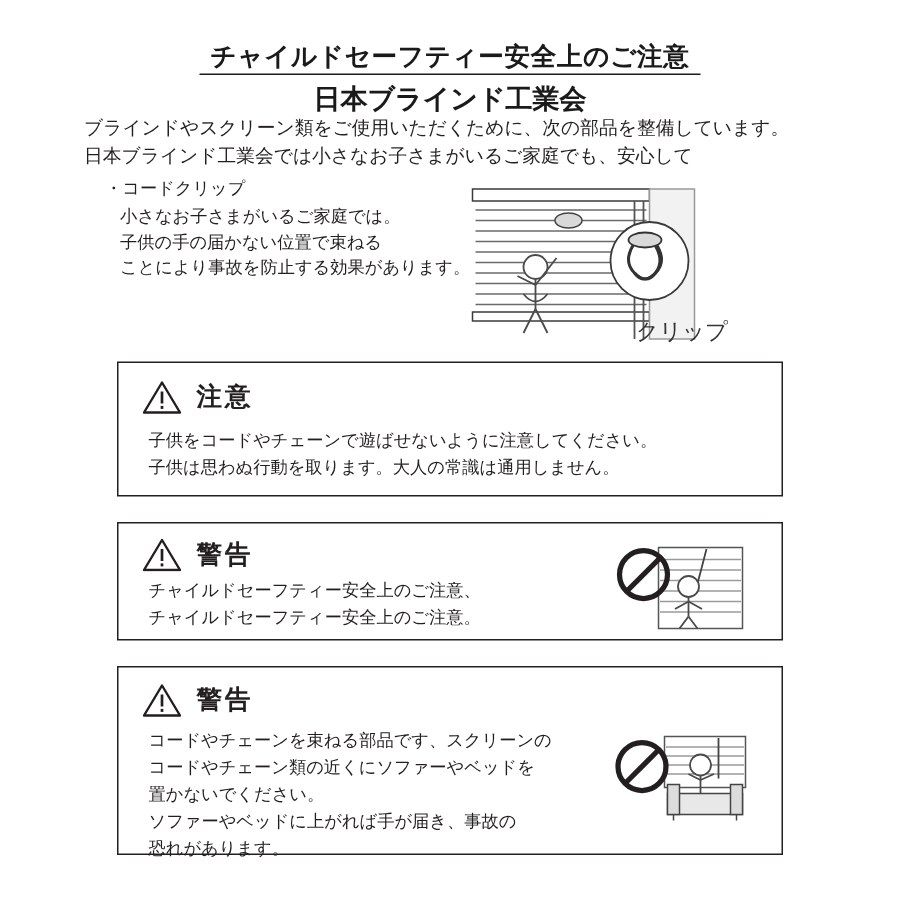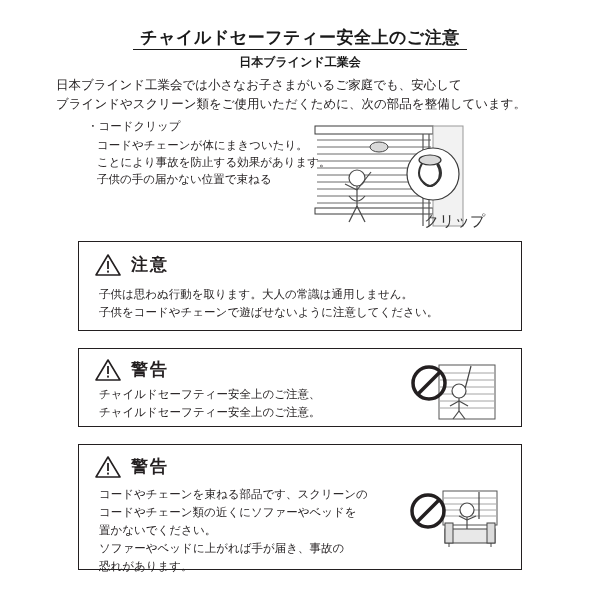--- a/index.html
+++ b/index.html
@@ -39,40 +39,39 @@
     width: 334px;
     height: 1px;
     background: #1a1a1a;
   }
   .title-sub {
     position: absolute;
     top: 54px;
     left: 0;
     width: 600px;
     text-align: center;
-    font-size: 12px;
+    font-size: 18px;
     font-weight: bold;
     color: #1a1a1a;
   }
   .intro {
     position: absolute;
     top: 76px;
     left: 56px;
     width: 500px;
     font-size: 12.5px;
     line-height: 19px;
     color: #231f20;
   }
   
   .clip-section {
     position: absolute;
     top: 118px;
     left: 70px;
     width: 470px;
-    margin-left: 17px;
   }
   .clip-heading {
     font-size: 11.5px;
     line-height: 17px;
     margin-left: 0;
   }
   .clip-body {
     margin-top: 2px;
     margin-left: 10px;
     font-size: 11.5px;
@@ -148,30 +147,30 @@
 </head>
 <body>
 
 <div class="page">
 
   <div class="title-main">チャイルドセーフティー安全上のご注意</div>
   <div class="title-underline"></div>
   <div class="title-sub">日本ブラインド工業会</div>
 
   <div class="intro">
+    <div>ブラインドやスクリーン類をご使用いただくために、次の部品を整備しています。</div>
     <div>日本ブラインド工業会では小さなお子さまがいるご家庭でも、安心して</div>
-    <div>ブラインドやスクリーン類をご使用いただくために、次の部品を整備しています。</div>
   </div>
 
   <div class="clip-section">
     <div class="clip-heading">・コードクリップ</div>
     <div class="clip-body">
-      <div>コードやチェーンが体にまきついたり。</div>
+      <div>小さなお子さまがいるご家庭では。</div>
+      <div>子供の手の届かない位置で束ねる</div>
       <div>ことにより事故を防止する効果があります。</div>
-      <div>子供の手の届かない位置で束ねる</div>
     </div>
   </div>
 
   <div class="illus-clip">
     <svg width="170" height="112" viewBox="0 0 170 112">
 
       <rect x="10" y="4" width="118" height="8" fill="#ffffff" stroke="#3a3a3a" stroke-width="1"></rect>
 
       <g stroke="#6a6a6a" stroke-width="1">
         <line x1="12" y1="18" x2="126" y2="18"></line>
@@ -219,22 +218,22 @@
       <span class="tri">
         <svg width="26" height="23" viewBox="0 0 26 23">
           <polygon points="13,2 25,22 1,22" fill="none" stroke="#231f20" stroke-width="1.6" stroke-linejoin="round"></polygon>
           <rect x="12.1" y="8" width="1.8" height="8" fill="#231f20"></rect>
           <rect x="12.1" y="17.6" width="1.8" height="2" fill="#231f20"></rect>
         </svg>
       </span>
       <span class="label">注意</span>
     </div>
     <div class="box-text">
+      <div>子供をコードやチェーンで遊ばせないように注意してください。</div>
       <div>子供は思わぬ行動を取ります。大人の常識は通用しません。</div>
-      <div>子供をコードやチェーンで遊ばせないように注意してください。</div>
     </div>
   </div>
 
   <div class="box" id="box-warn1">
     <div class="box-head">
       <span class="tri">
         <svg width="26" height="23" viewBox="0 0 26 23">
           <polygon points="13,2 25,22 1,22" fill="none" stroke="#231f20" stroke-width="1.6" stroke-linejoin="round"></polygon>
           <rect x="12.1" y="8" width="1.8" height="8" fill="#231f20"></rect>
           <rect x="12.1" y="17.6" width="1.8" height="2" fill="#231f20"></rect>

